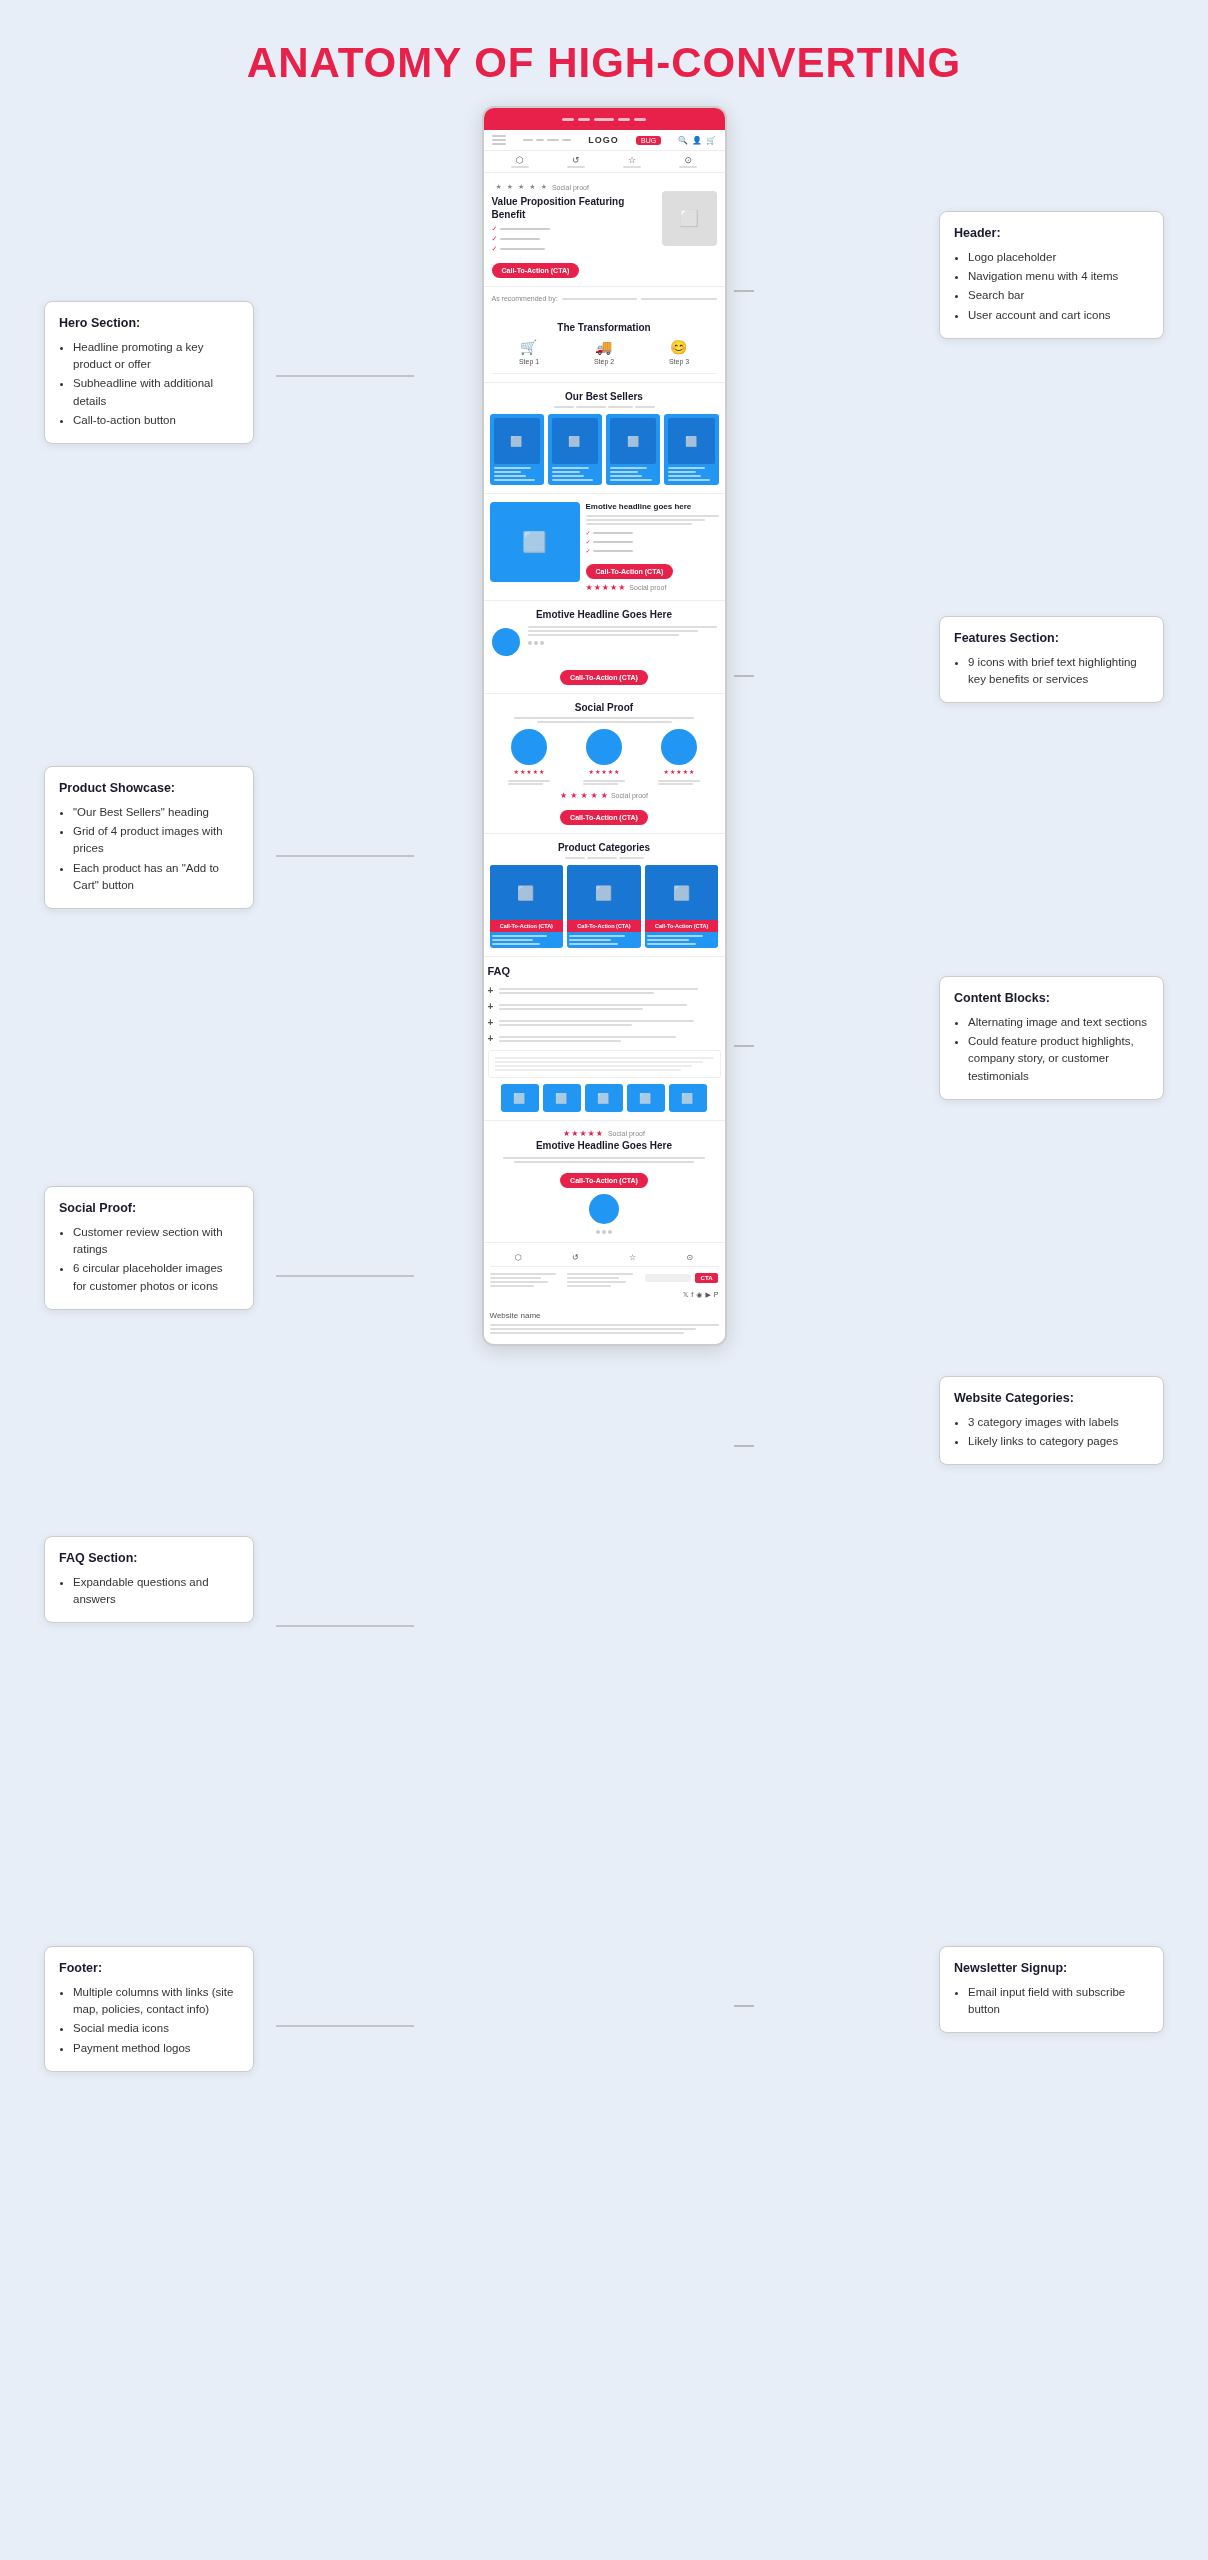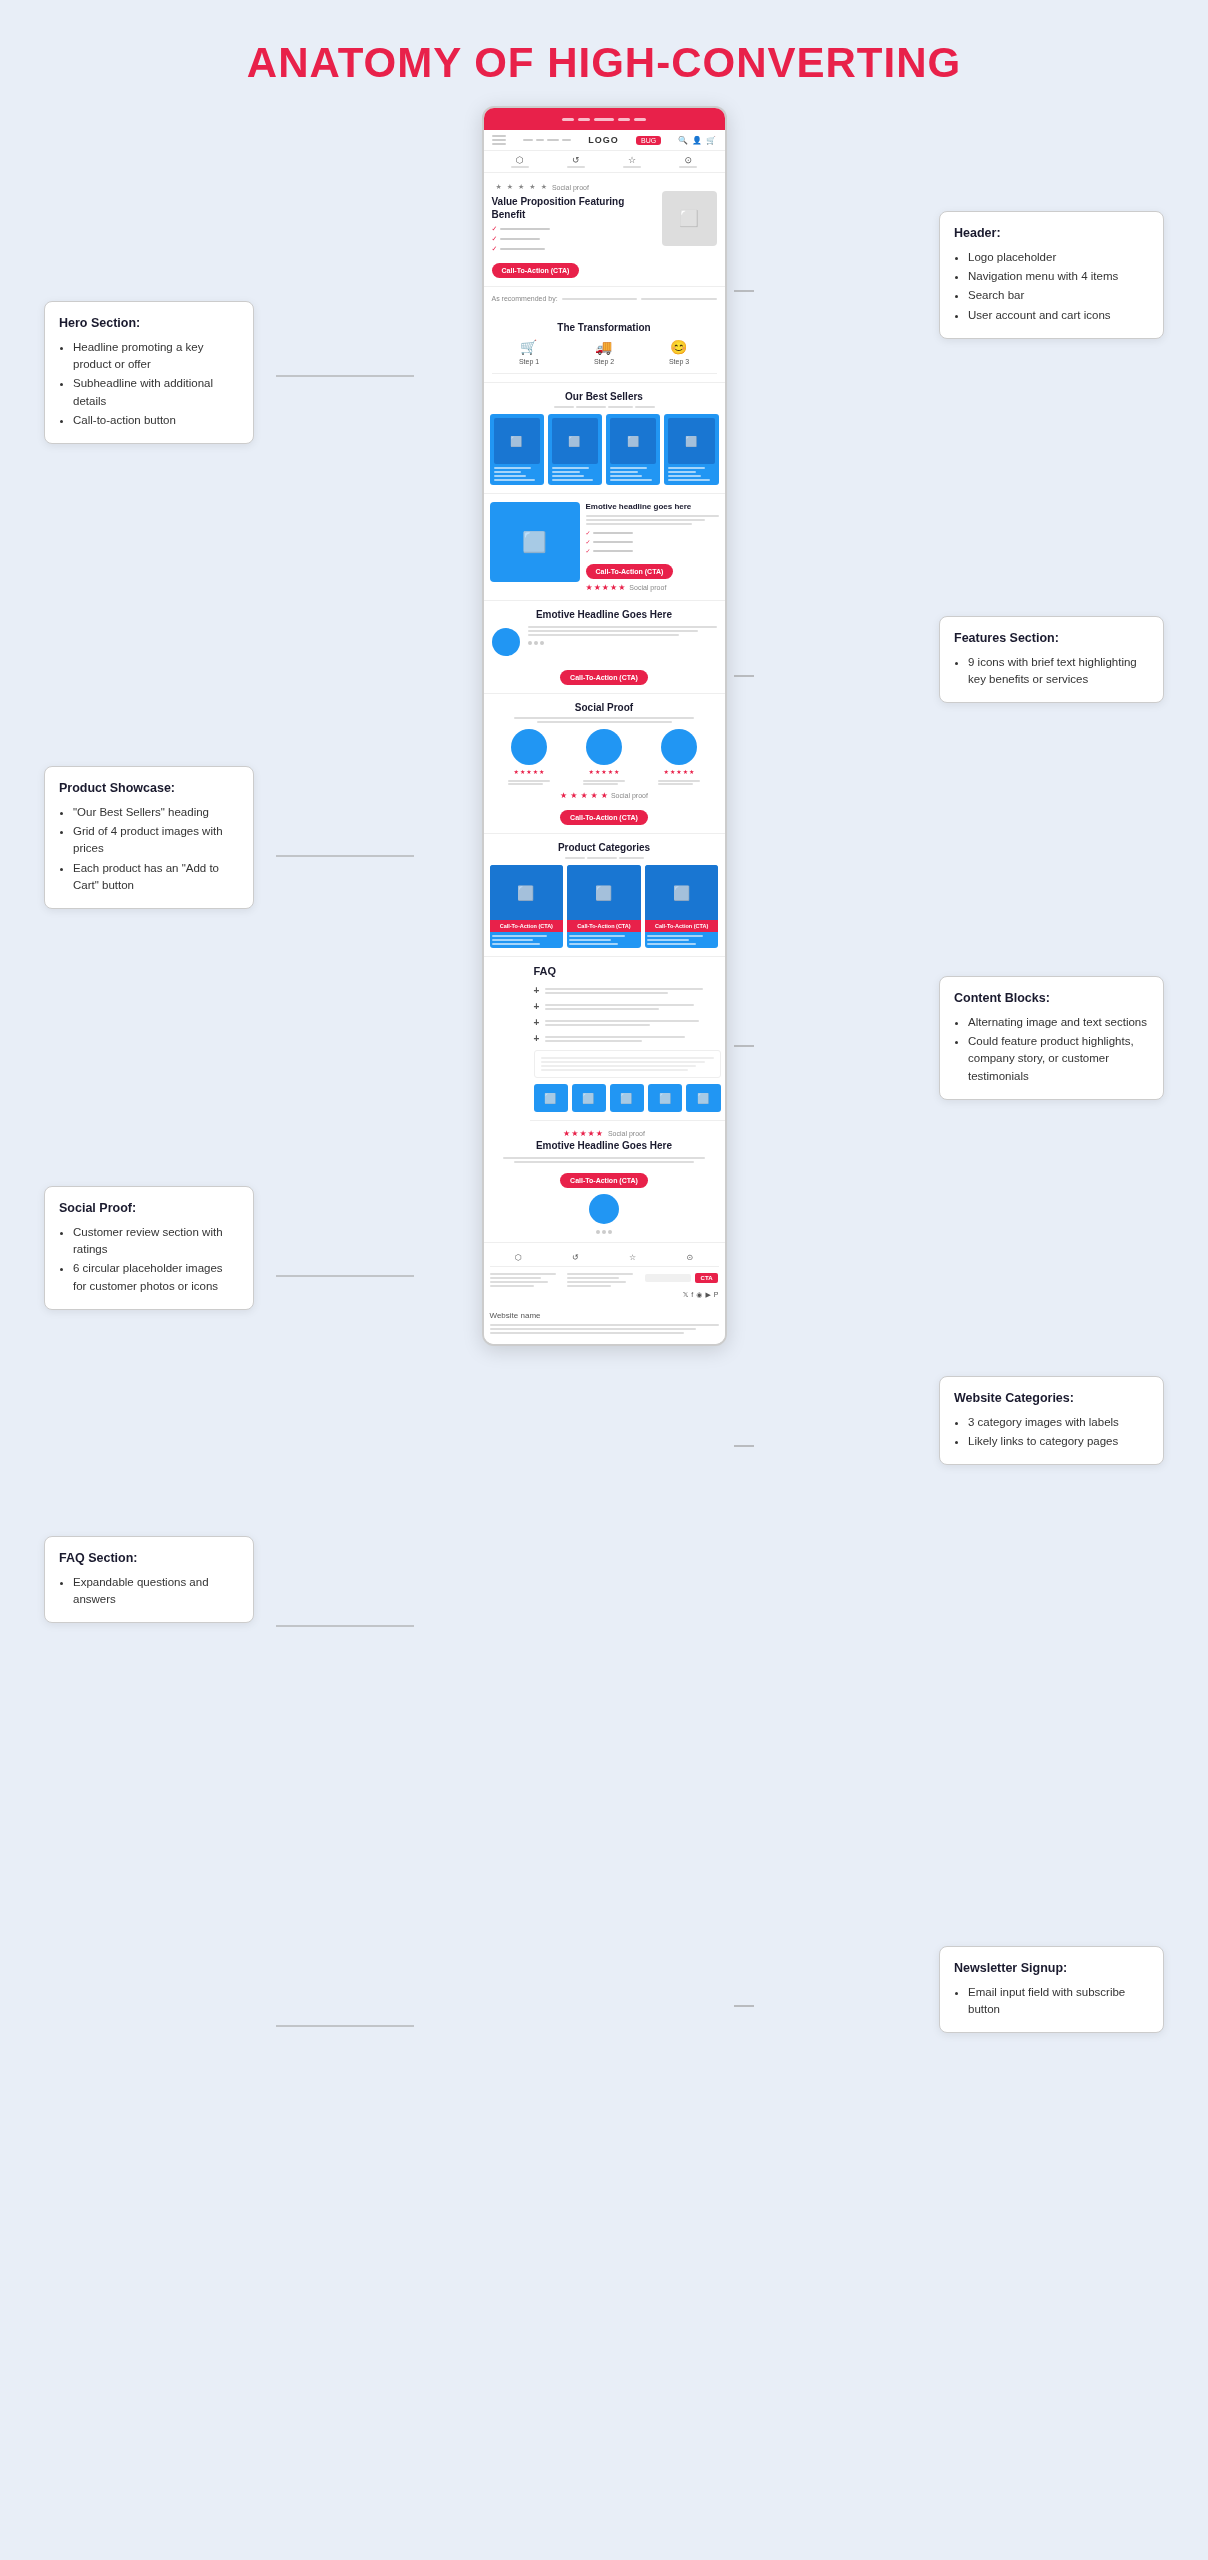--- a/index.html
+++ b/index.html
@@ -215,21 +215,20 @@
     .category-img { width: 100%; height: 55px; background: #1976d2; display: flex; align-items: center; justify-content: center; font-size: 14px; color: rgba(255,255,255,0.7); }
     .category-btn { background: #e8214a; color: white; font-size: 5.5px; font-weight: 700; text-align: center; padding: 3px 2px; }
     .category-lines { padding: 3px 2px; display: flex; flex-direction: column; gap: 2px; }
     .category-line { height: 2px; background: rgba(255,255,255,0.6); border-radius: 1px; }
 
     
     .phone-faq {
       background: white;
       padding: 8px 4px;
       border-bottom: 1px solid #eee;
-      margin-left: 46px;
     }
     .faq-title { font-size: 11px; font-weight: 800; color: #1a1a2e; margin-bottom: 8px; }
     .faq-items { margin-bottom: 6px; }
     .faq-item { display: flex; align-items: center; gap: 6px; margin-bottom: 5px; }
     .faq-plus { color: #555; font-size: 10px; font-weight: 700; }
     .faq-lines { display: flex; flex-direction: column; gap: 2px; flex: 1; }
     .faq-line { height: 2px; background: #ddd; border-radius: 1px; }
     .faq-text-area { display: flex; flex-direction: column; gap: 2px; margin-bottom: 6px; padding: 6px; border: 1px solid #eee; border-radius: 3px; }
     .faq-text-line { height: 2px; background: #eee; border-radius: 1px; }
     .faq-images { display: flex; gap: 4px; justify-content: center; }
@@ -342,20 +341,28 @@
     </ul>
   </div>
 
   <div class="annotation-box" style="left:10px;top:1430px;width:210px;">
     <h4>FAQ Section:</h4>
     <ul>
       <li>Expandable questions and answers</li>
     </ul>
   </div>
 
+  <div class="annotation-box" style="left:10px;top:1840px;width:210px;">
+    <h4>Footer:</h4>
+    <ul>
+      <li>Multiple columns with links (site map, policies, contact info)</li>
+      <li>Social media icons</li>
+      <li>Payment method logos</li>
+    </ul>
+  </div>
 
   <div class="annotation-box" style="right:10px;top:105px;width:225px;">
     <h4>Header:</h4>
     <ul>
       <li>Logo placeholder</li>
       <li>Navigation menu with 4 items</li>
       <li>Search bar</li>
       <li>User account and cart icons</li>
     </ul>
   </div>

